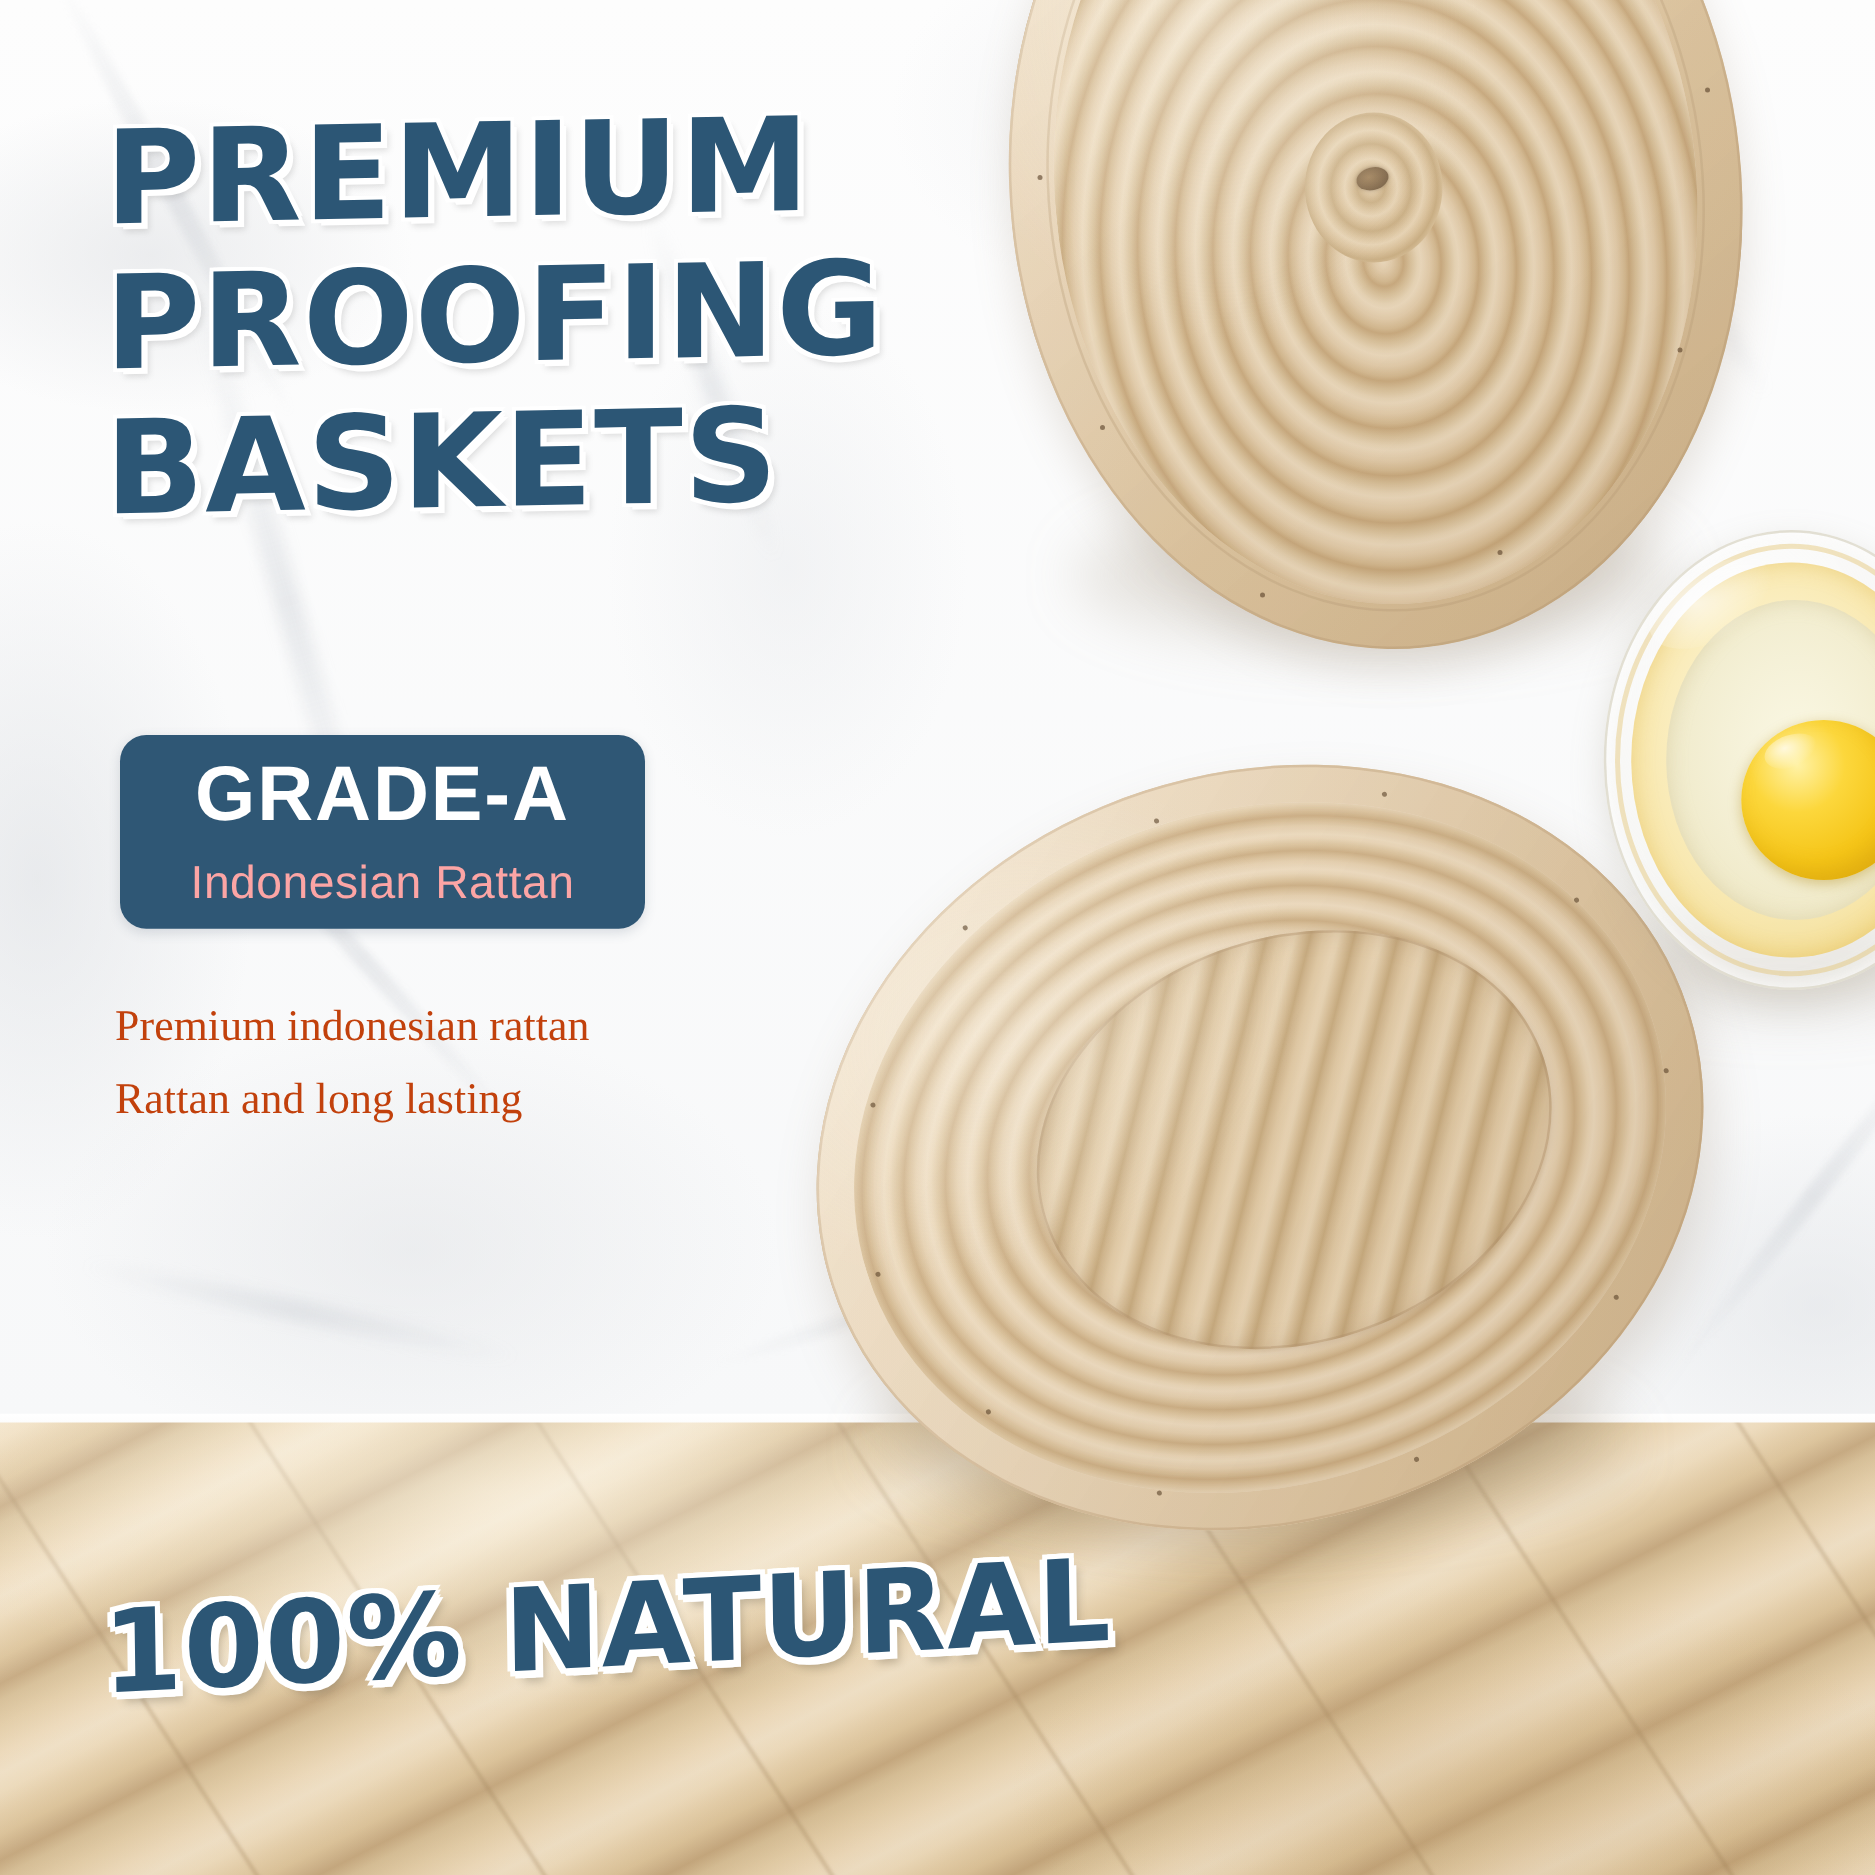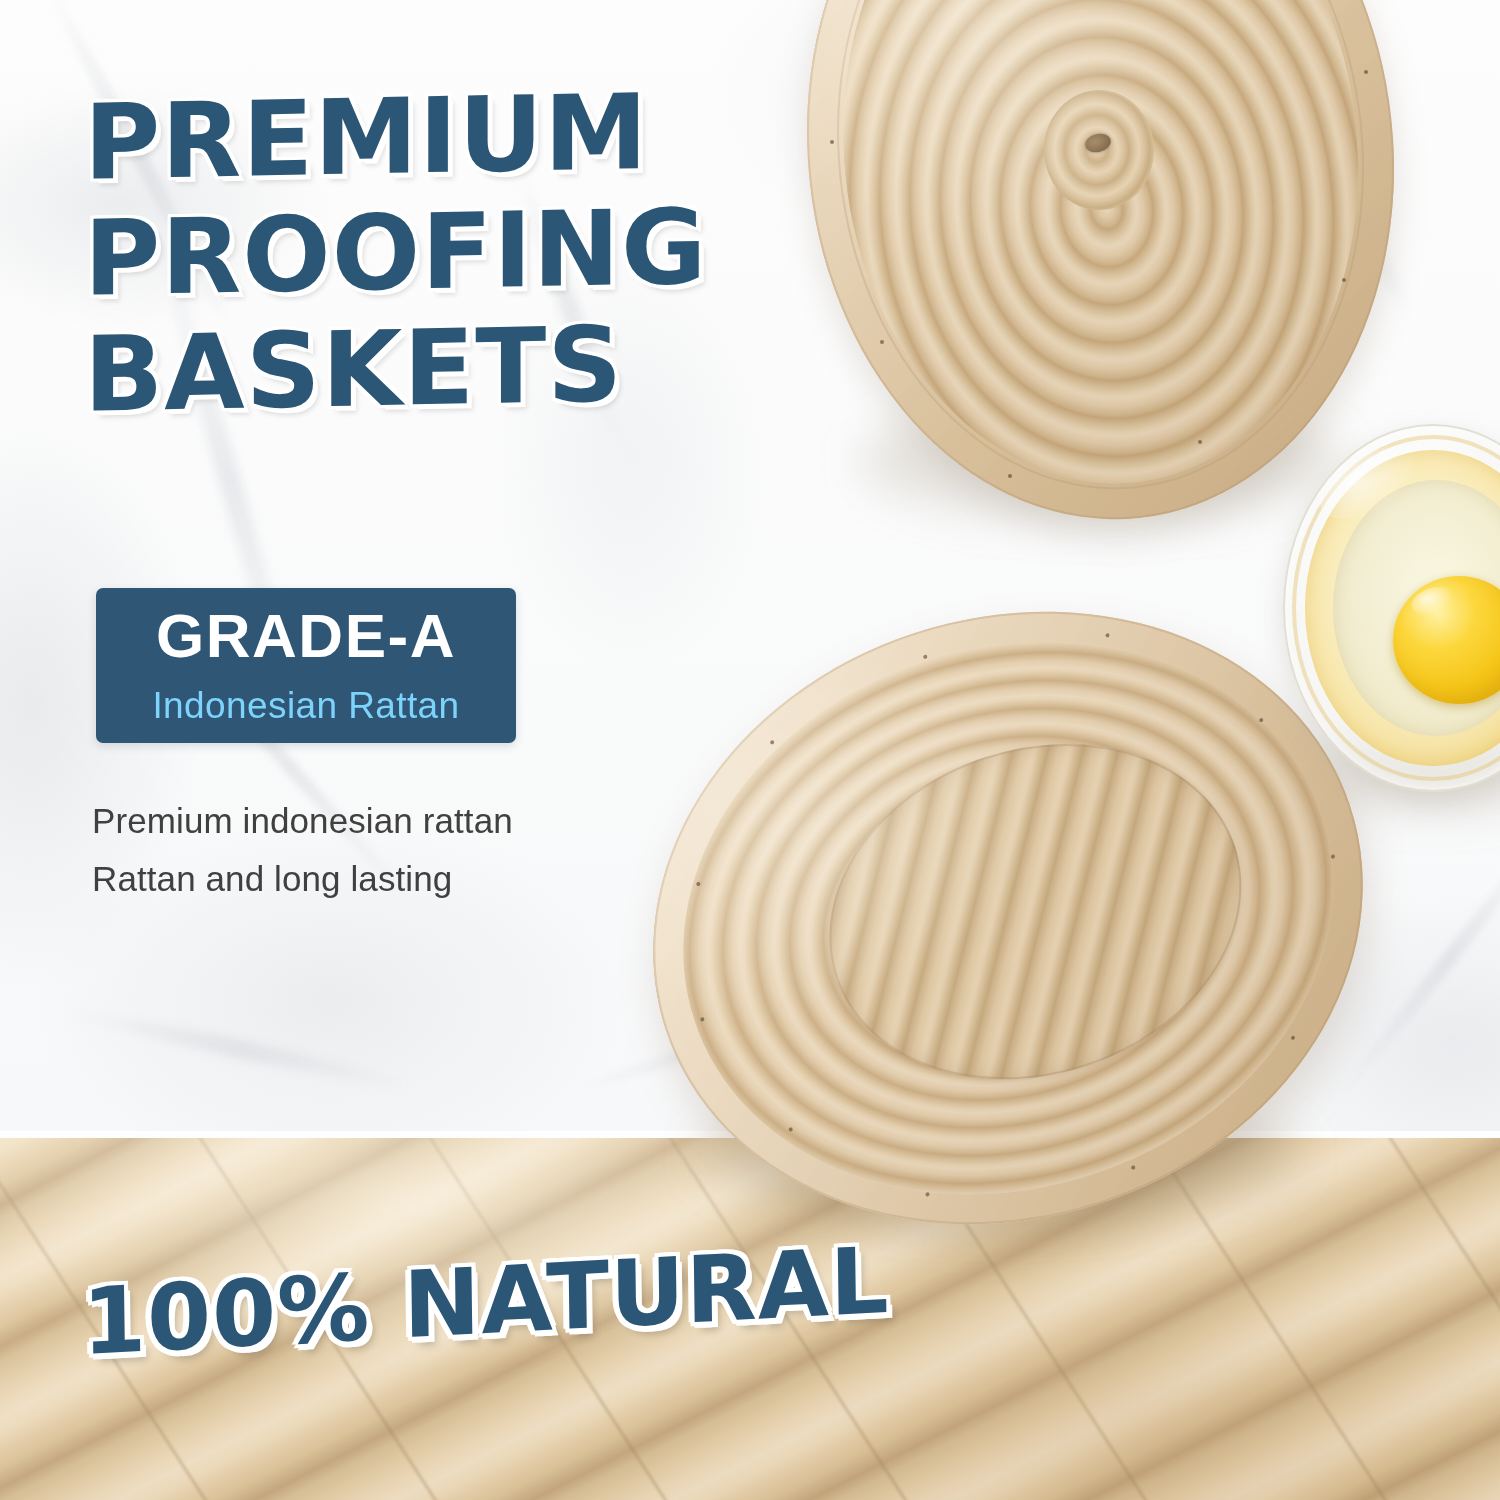--- a/index.html
+++ b/index.html
@@ -95,57 +95,57 @@
       5px 5px 0 #fff, 6px 7px 5px rgba(100,100,100,.2);
     margin-bottom:14px;
     white-space:nowrap;
   }
 
   
   .badge {
     position:absolute; left:96px; top:588px;
     width:420px; height:155px;
     background:#2f5775;
-    border-radius:7px;
+    border-radius:21px;
     z-index:20;
     box-shadow:0 3px 9px rgba(60,80,100,.17);
     display:flex; flex-direction:column;
     align-items:center; justify-content:center;
   }
   .badge-main {
     font-family:"Liberation Sans", sans-serif;
     font-weight:bold;
     font-size:62px;
     letter-spacing:1.5px;
     color:#fff;
     line-height:1;
     margin-top:-2px;
   }
   .badge-sub {
     font-family:"Liberation Sans", sans-serif;
     font-weight:300;
     font-size:37px;
     letter-spacing:.4px;
-    color:#7dd3fc;
+    color:#fca5a5;
     line-height:1;
     margin-top:20px;
   }
 
   
   .features {
     position:absolute; left:92px; top:803px;
     z-index:20;
   }
   .feature {
     display:block;
-    font-family:Liberation Sans, sans-serif;
+    font-family:Liberation Serif, serif;
     font-weight:300;
     font-size:35px;
     letter-spacing:.1px;
-    color:#404040;
+    color:#c2410c;
     line-height:1;
     margin-bottom:23px;
     white-space:nowrap;
   }
 
   
   .banner-text {
     position:absolute; left:82px; top:1248px;
     z-index:25;
   }

